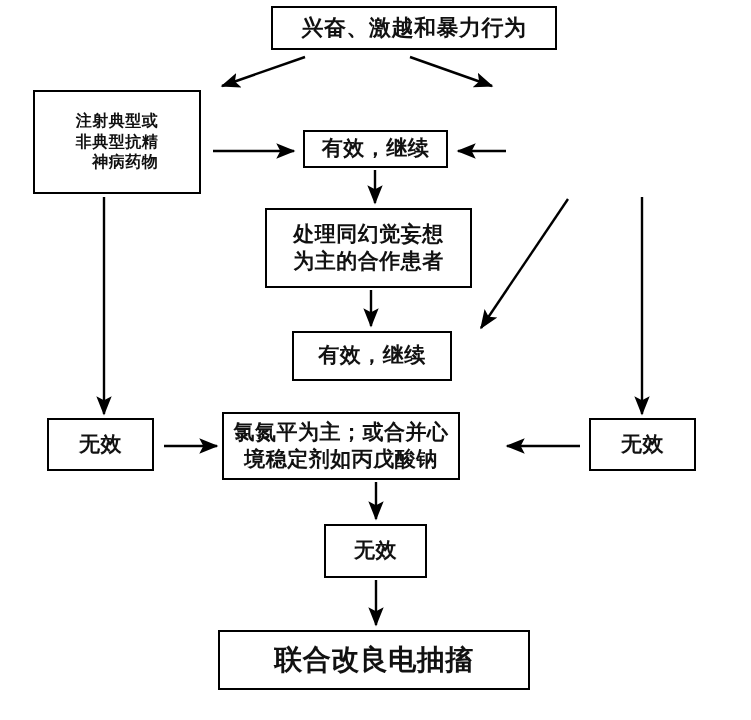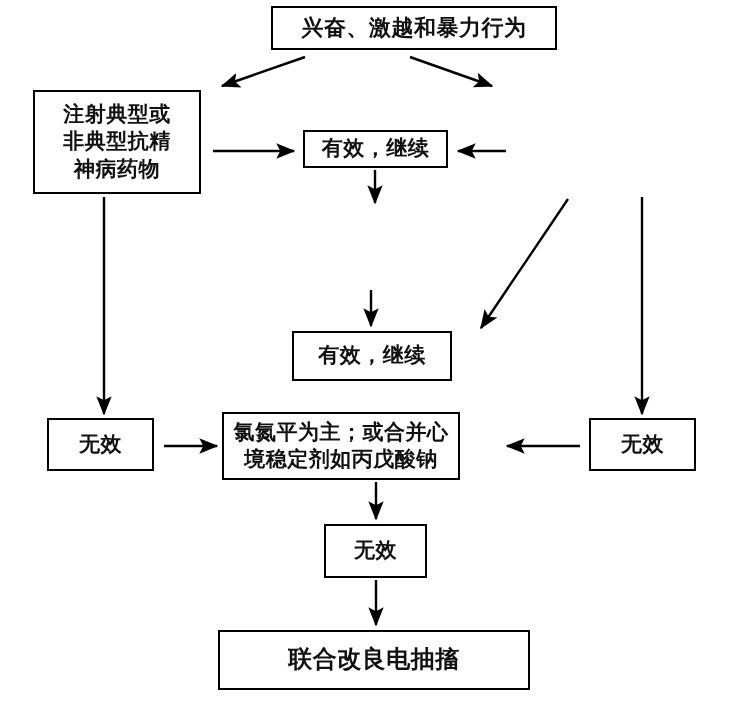--- a/index.html
+++ b/index.html
@@ -39,30 +39,30 @@
     letter-spacing: 0.5px;
     z-index: 2;
   }
   .node .txt {
     display: block;
     line-height: 1.30;
     white-space: pre-line;
     padding: 0 4px;
   }
   .n-trigger { left: 228px; top: 6px;  width: 286px; height: 44px;  font-size: 22px; margin-left: 43px; }
-  .n-left    { left: 33px;  top: 90px; width: 168px; height: 104px; font-size: 21px; }
+  .n-left    { left: 33px;  top: 90px; width: 168px; height: 104px; font-size: 16px; text-align: right; }
   .n-right   { left: 516px; top: 90px; width: 190px; height: 104px; font-size: 21px; }
   .n-eff1    { left: 303px; top: 130px; width: 145px; height: 38px; font-size: 21px; }
   .n-coop    { left: 265px; top: 208px; width: 207px; height: 80px; font-size: 21px; }
   .n-eff2    { left: 292px; top: 331px; width: 160px; height: 50px; font-size: 21px; }
   .n-cloz    { left: 222px; top: 412px; width: 238px; height: 68px; font-size: 21px; }
   .n-fail-l  { left: 47px;  top: 418px; width: 107px; height: 53px; font-size: 21px; }
   .n-fail-r  { left: 589px; top: 418px; width: 107px; height: 53px; font-size: 21px; }
   .n-fail-c  { left: 324px; top: 524px; width: 103px; height: 54px; font-size: 21px; }
-  .n-ect     { left: 218px; top: 630px; width: 312px; height: 60px; font-size: 24px; }
+  .n-ect     { left: 218px; top: 630px; width: 312px; height: 60px; font-size: 28px; }
 </style>
 </head>
 <body>
 
 <div id="canvas">
 
   <svg id="edges" viewBox="0 0 751 720" xmlns="http://www.w3.org/2000/svg">
     <defs>
       <marker id="ah" markerWidth="9" markerHeight="9" refX="7.4" refY="3.6" orient="auto" markerUnits="strokeWidth">
         <path d="M0,0.4 L8,3.6 L0,6.8 L1.7,3.6 Z" fill="#000000"></path>
@@ -94,20 +94,24 @@
     <span class="txt">注射典型或
 非典型抗精
 神病药物</span>
   </div>
 
 
   <div class="node n-eff1">
     <span class="txt">有效，继续</span>
   </div>
 
+  <div class="node n-coop">
+    <span class="txt">处理同幻觉妄想
+为主的合作患者</span>
+  </div>
 
   <div class="node n-eff2">
     <span class="txt">有效，继续</span>
   </div>
 
   <div class="node n-fail-l">
     <span class="txt">无效</span>
   </div>
 
   <div class="node n-cloz">

